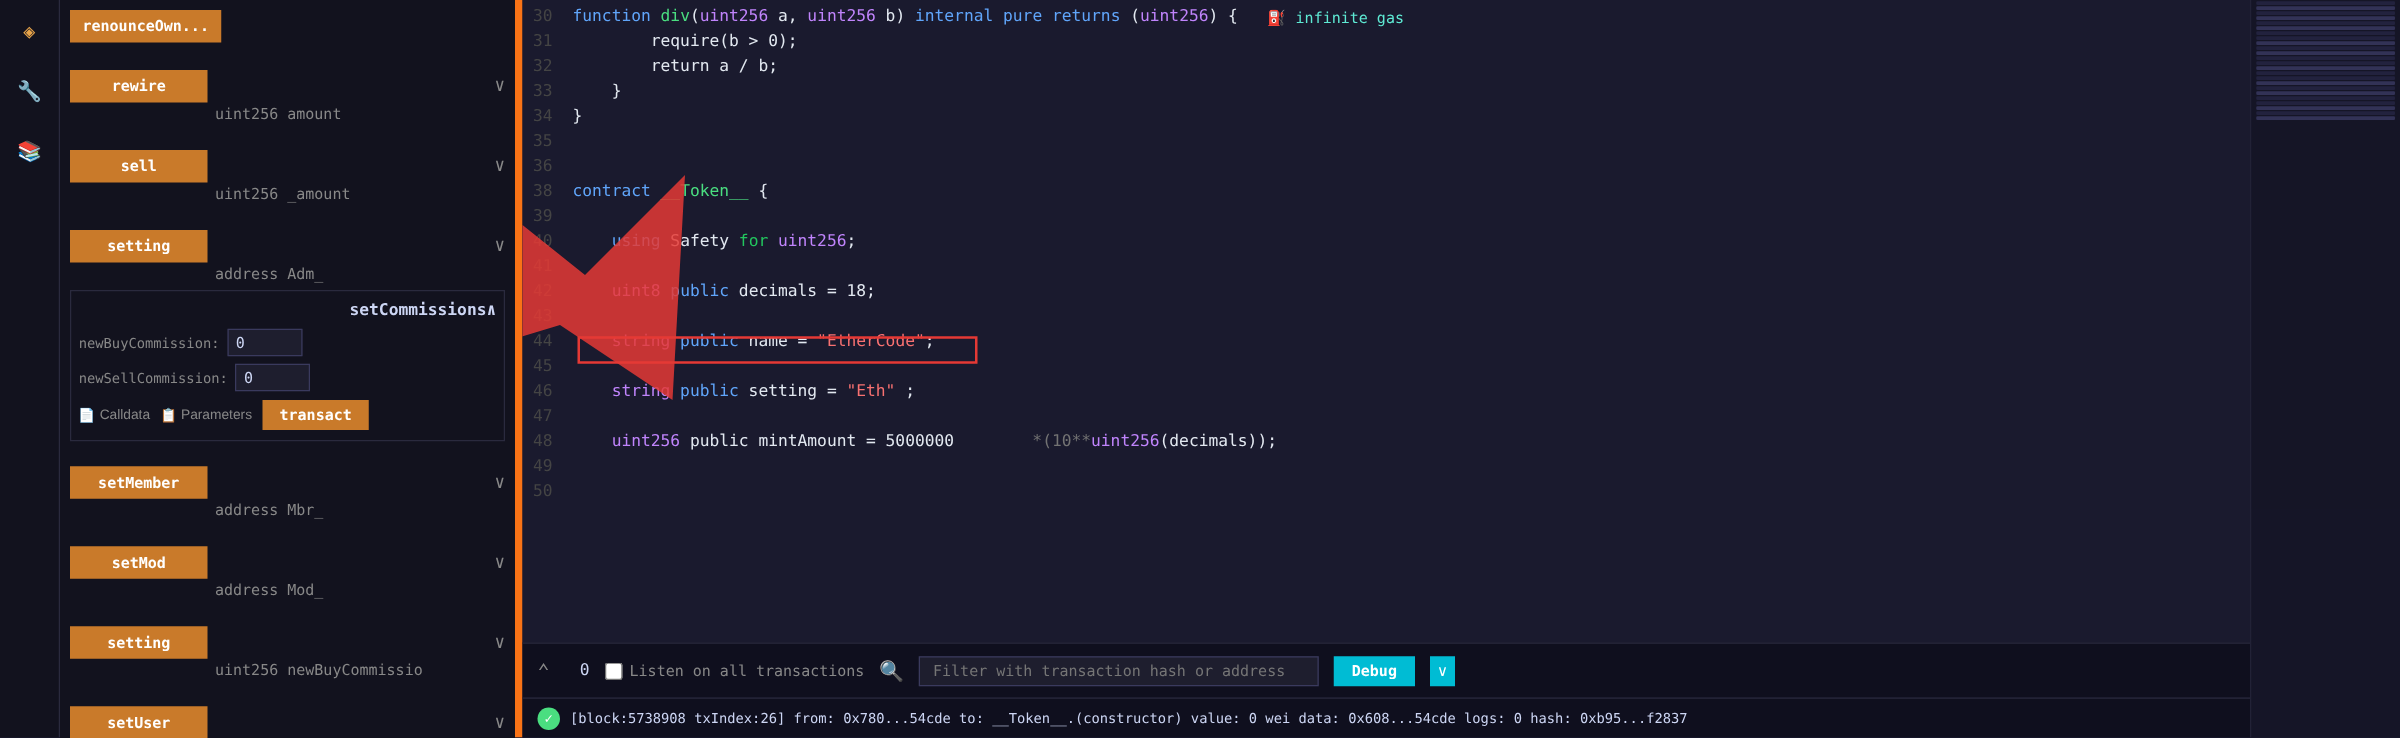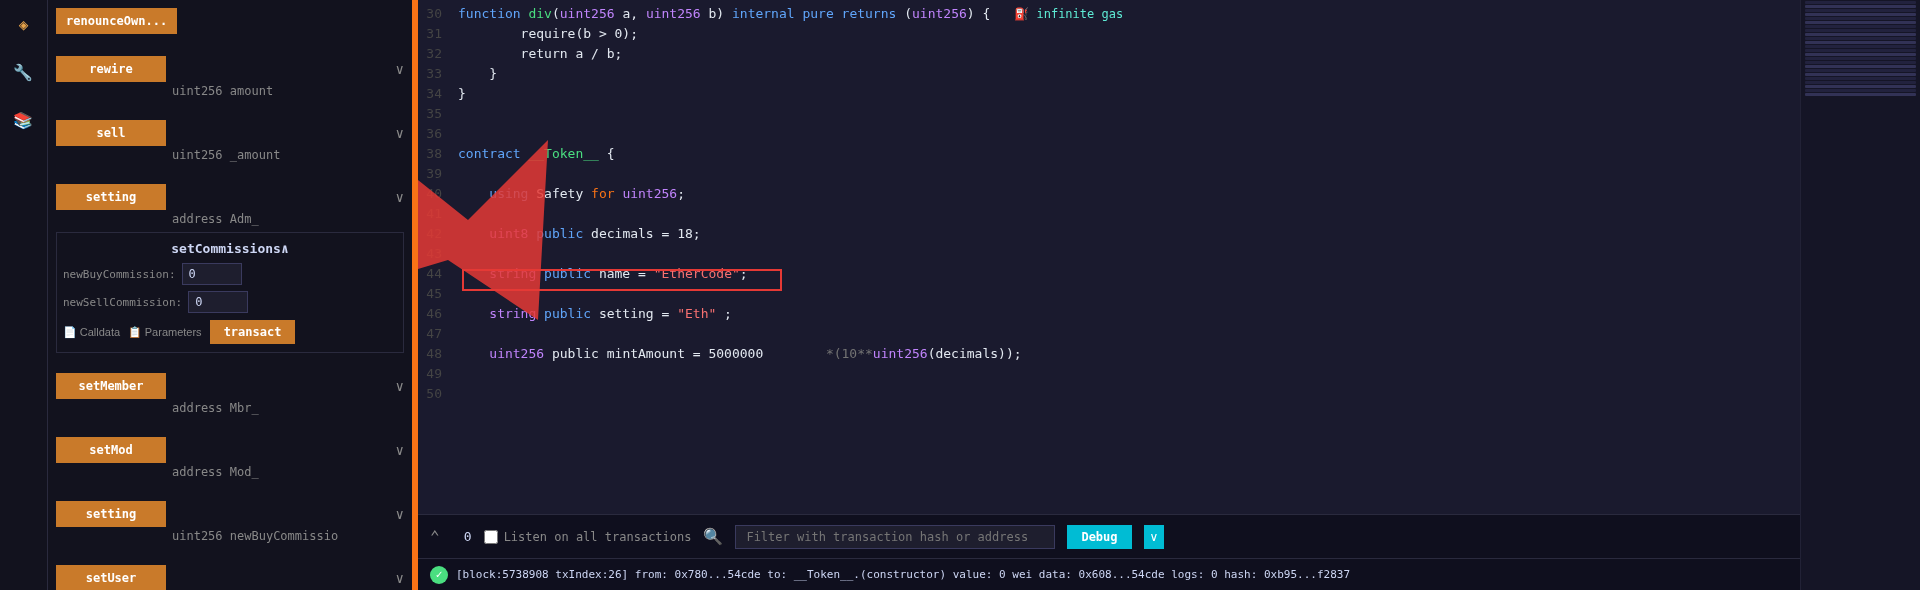--- a/index.html
+++ b/index.html
@@ -77,21 +77,21 @@
     }
 
     
     .set-commissions-section {
       border: 1px solid #2a2a3e;
       padding: 4px;
     }
     .set-commissions-header {
       display: flex;
       align-items: center;
-      justify-content: center;
+      justify-content: flex-end;
       padding: 4px 2px;
       font-size: 13px;
       color: #cdd6f4;
       font-weight: bold;
     }
     .commission-input-row {
       display: flex;
       align-items: center;
       gap: 6px;
       padding: 3px 2px;
@@ -408,21 +408,21 @@
       <div class="code-line">
         <span class="line-num">38</span>
         <span class="line-code"><span style="color: rgb(96, 165, 250);">contract </span><span style="color: rgb(74, 222, 128); text-align: right;">__Token__</span><span style="color: rgb(226, 232, 240);"> {</span></span>
       </div>
       <div class="code-line">
         <span class="line-num">39</span>
         <span class="line-code"></span>
       </div>
       <div class="code-line">
         <span class="line-num">40</span>
-        <span class="line-code"><span style="color: rgb(96, 165, 250);">    using </span><span style="color: rgb(226, 232, 240);">Safety</span><span style="color: #f97316; text-align: right;"> for </span><span style="color: rgb(192, 132, 252);">uint256</span><span style="color: rgb(226, 232, 240);">;</span></span>
+        <span class="line-code"><span style="color: rgb(96, 165, 250);">    using </span><span style="color: rgb(226, 232, 240);">Safety</span><span style="color: #22c55e; text-align: right;"> for </span><span style="color: rgb(192, 132, 252);">uint256</span><span style="color: rgb(226, 232, 240);">;</span></span>
       </div>
       <div class="code-line">
         <span class="line-num">41</span>
         <span class="line-code"></span>
       </div>
       <div class="code-line">
         <span class="line-num">42</span>
         <span class="line-code"><span style="color: rgb(226, 232, 240);">    </span><span style="color: rgb(192, 132, 252);">uint8</span><span style="color: rgb(226, 232, 240);"> </span><span style="color: rgb(96, 165, 250);">public</span><span style="color: rgb(226, 232, 240);"> decimals = 18;</span></span>
       </div>
       <div class="code-line">

